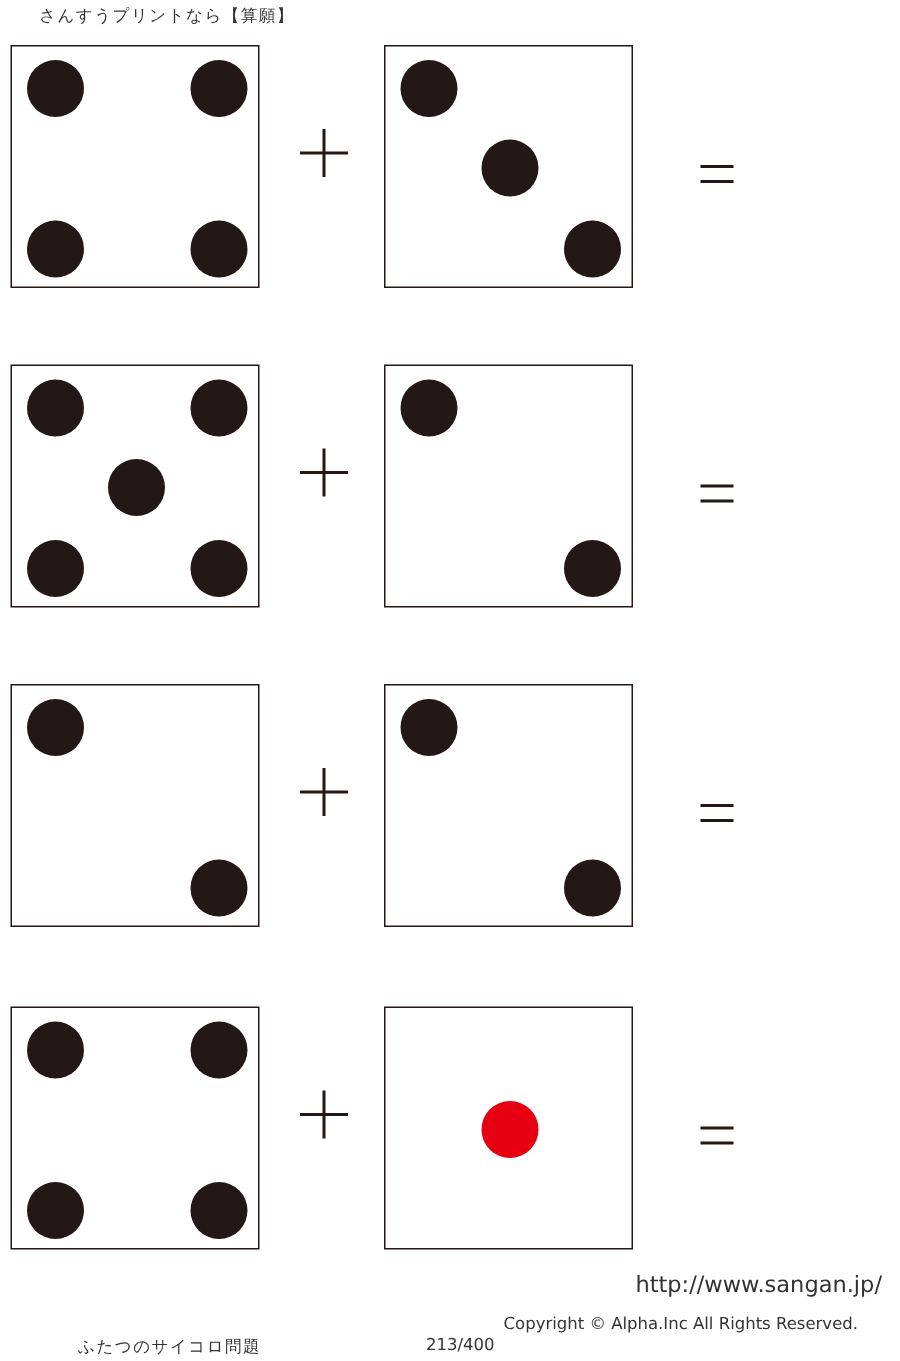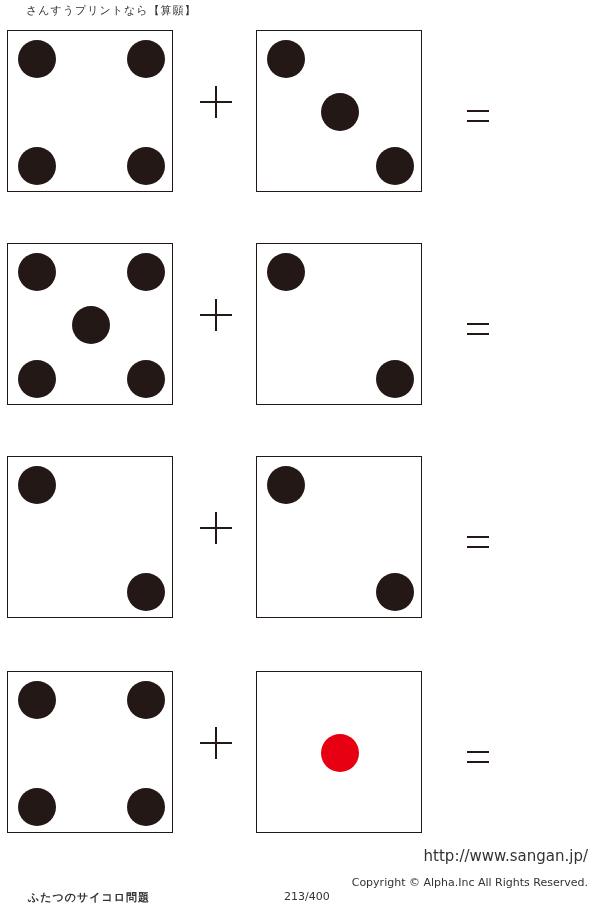--- a/index.html
+++ b/index.html
@@ -8,23 +8,23 @@
   .row{position:absolute;left:0;width:600px;height:164px;}
   .die{position:absolute;width:166px;height:162px;border:1.5px solid #231815;box-sizing:border-box;background:#fff;}
   .die.a{left:7px;top:0;}
   .die.b{left:256px;top:0;}
   .pip{position:absolute;width:38px;height:38px;border-radius:50%;background:#231815;}
   .pip.red{background:#e60012;}
   .plusv{position:absolute;left:200px;top:71px;width:32px;height:2px;background:#231815;}
   .plush{position:absolute;left:215px;top:56px;width:2px;height:32px;background:#231815;}
   .eq1{position:absolute;left:467px;top:80px;width:22px;height:2px;background:#231815;}
   .eq2{position:absolute;left:467px;top:90px;width:22px;height:2px;background:#231815;}
-  .footer-left{position:absolute;left:28px;top:890px;font-size:11px;color:#333;letter-spacing:1px;font-weight:bold;}
+  .footer-left{position:absolute;left:52px;top:890px;font-size:11px;color:#333;letter-spacing:1px;}
   .footer-page{position:absolute;left:284px;top:890px;font-size:11px;color:#333;}
-  .footer-copy{position:absolute;right:12px;top:876px;font-size:11px;color:#333;}
+  .footer-copy{position:absolute;right:28px;top:876px;font-size:11px;color:#333;}
   .footer-url{position:absolute;right:12px;top:847px;font-size:15px;color:#333;text-align:right;}
 </style>
 </head>
 <body>
 
 <div class="header">さんすうプリントなら【算願】</div>
 
 <div id="rows">
     <div class="row" style="top: 30px;">
       <div class="die a">

